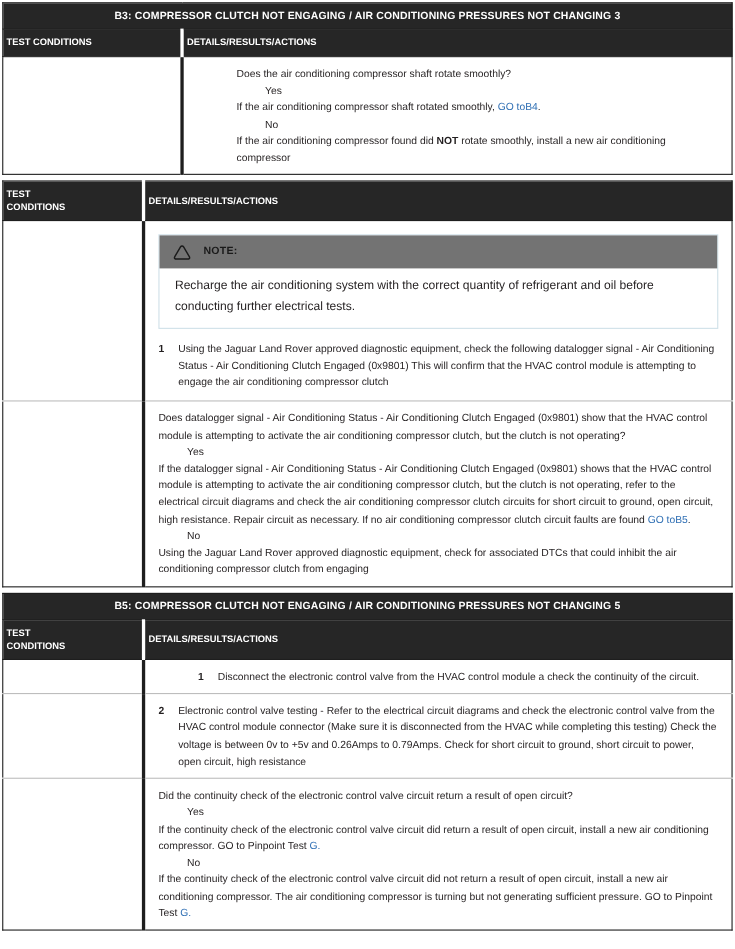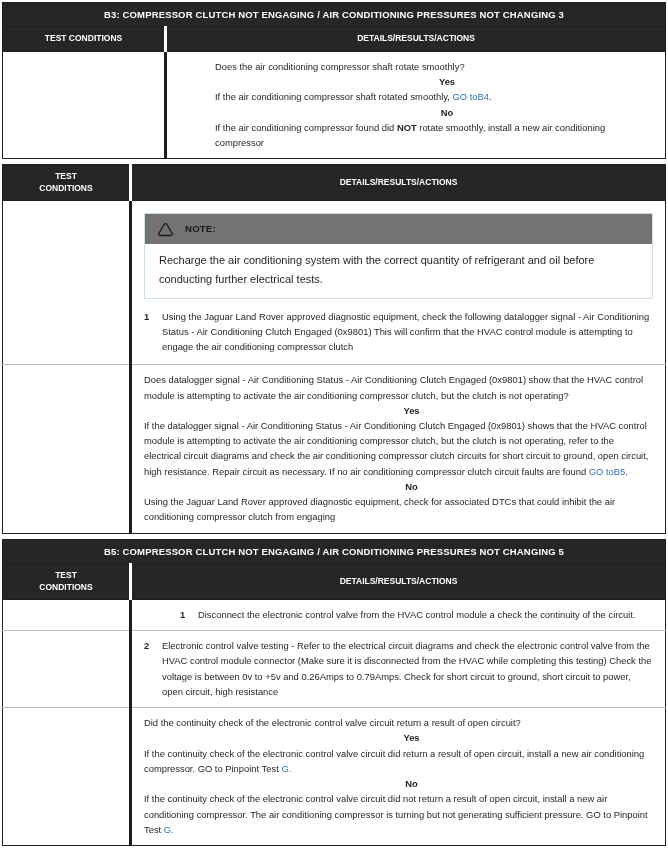--- a/index.html
+++ b/index.html
@@ -37,21 +37,21 @@
     text-align: center;
     padding: 7px 4px 6px 4px;
     border: 1px solid #1e1e1e;
     line-height: 1.1;
   }
   .pp-colhead {
     background: #262626;
     color: #ffffff;
     font-size: 8.5px;
     font-weight: bold;
-    text-align: center;
+    text-align: left;
     vertical-align: middle;
     padding: 6px 3px;
     line-height: 1.35;
     border: 1px solid #1e1e1e;
     margin-left: 48px;
   }
   .pp-colhead.details {
     border-left: 3px solid #ffffff;
   }
   td.cond-cell {
@@ -70,24 +70,23 @@
     padding: 7px 12px 8px 12px;
     font-size: 9.4px;
     line-height: 1.62;
     vertical-align: top;
     background: #fff;
   }
   tr.first-body td { border-top: none; padding-left: 48px; }
 
   .q-line { margin: 0; }
   .answer {
-    font-weight: bold;
+    font-weight: normal;
     margin: 0;
     padding-left: 26px;
-    text-align: center;
   }
   .ans-body { margin: 0; }
   .lnk { color: #2f6fb4; }
   .nb { font-weight: bold; }
 
   
   .step {
     display: flex;
     align-items: flex-start;
   }

